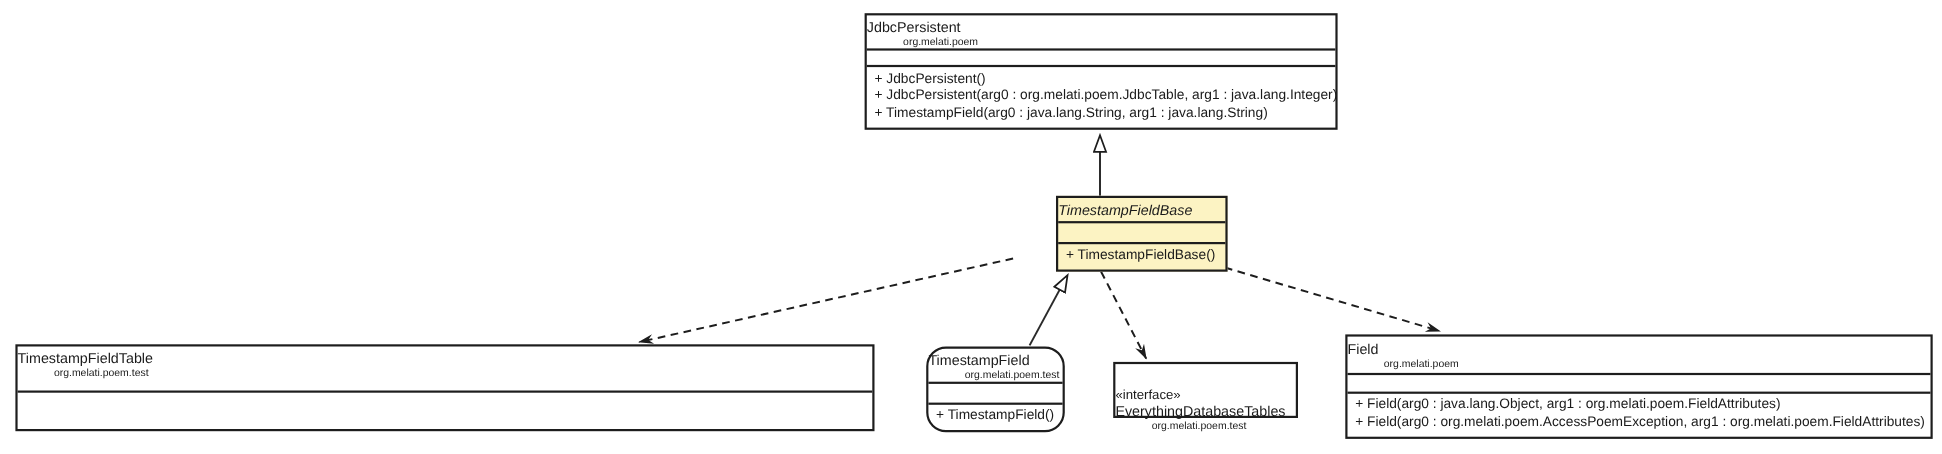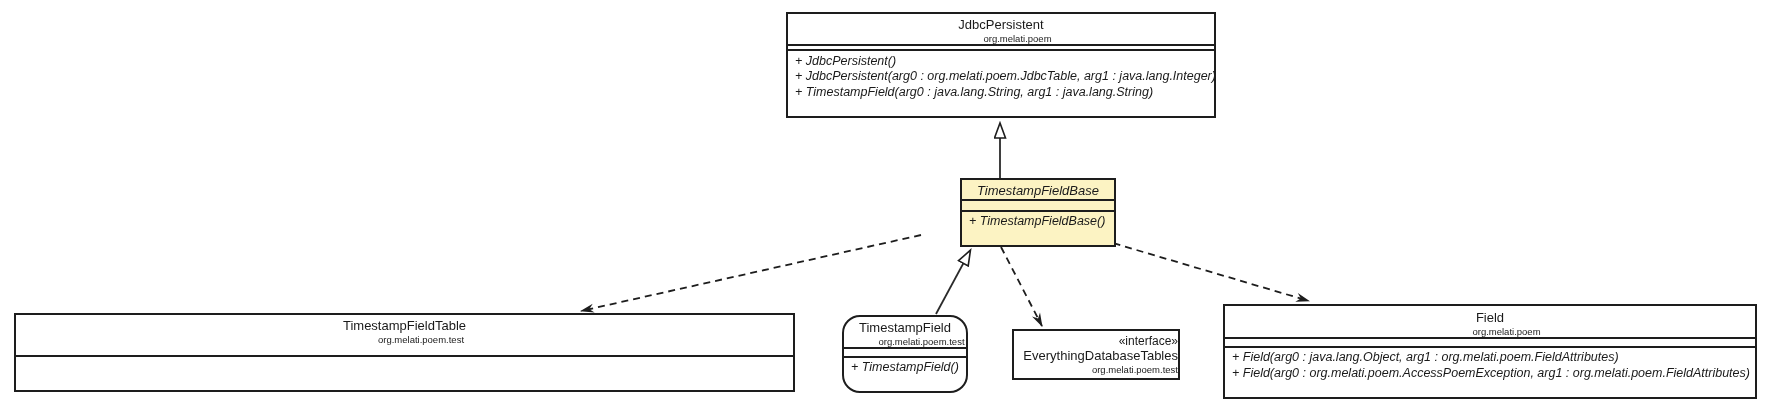--- a/index.html
+++ b/index.html
@@ -21,33 +21,33 @@
     position: absolute;
     box-sizing: border-box;
     background: #ffffff;
     border: 2px solid #1d1d1d;
     display: flex;
     flex-direction: column;
   }
   .uml-box.highlight { background: #fcf3c3; }
   .compartment { box-sizing: border-box; }
   .compartment + .compartment { border-top: 2px solid #1d1d1d; }
-  .title-comp { text-align: center; padding-top: 3px; }
+  .title-comp { padding-top: 3px; }
   .cls-stereotype { font-size: 12px; line-height: 14px; }
   .cls-name { font-size: 13px; line-height: 16px; white-space: nowrap; }
   .cls-name.abstract { font-style: italic; }
   .cls-pkg { font-size: 9.5px; line-height: 11px; white-space: nowrap; margin-left: 33px; }
-  .methods-comp { padding: 3px 0 16px 7px; flex: 1; font-style: italic; }
+  .methods-comp { padding: 3px 0 6px 7px; flex: 1; }
   .method-line {
     font-size: 12.5px;
     line-height: 15.5px;
     white-space: nowrap;
     text-align: left;
   }
-  .iface-box { justify-content: flex-start; padding-top: 3px; text-align: right; }
+  .iface-box { justify-content: flex-start; padding-top: 21px; text-align: left; }
 </style>
 </head>
 <body>
 
 <div id="canvas">
 
   <svg id="edges" width="1765" height="413" viewBox="0 0 1765 413">
     <defs>
       <marker id="m-gen" markerWidth="18" markerHeight="15" refX="15" refY="6.5" orient="auto" markerUnits="userSpaceOnUse">
         <path d="M1,1 L16,6.5 L1,12 Z" fill="#ffffff" stroke="#1d1d1d" stroke-width="1.6"></path>

